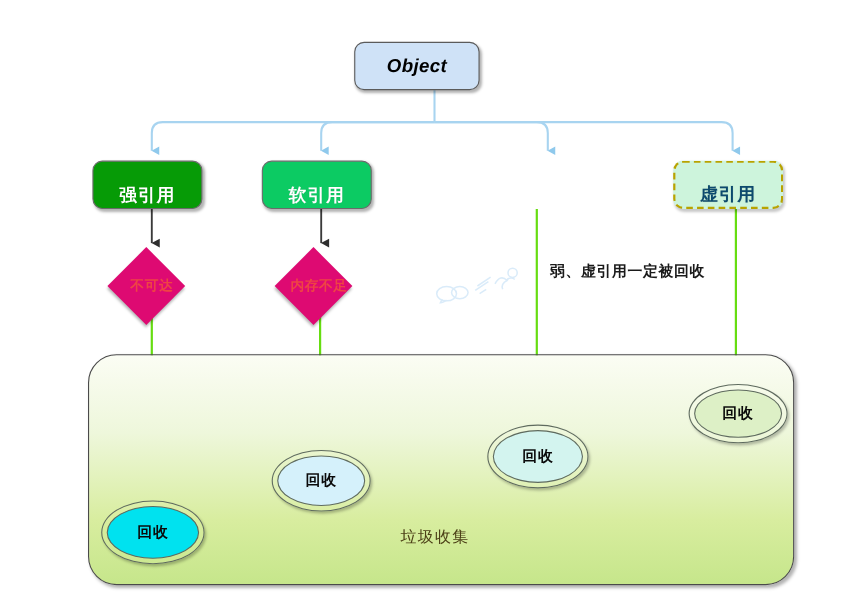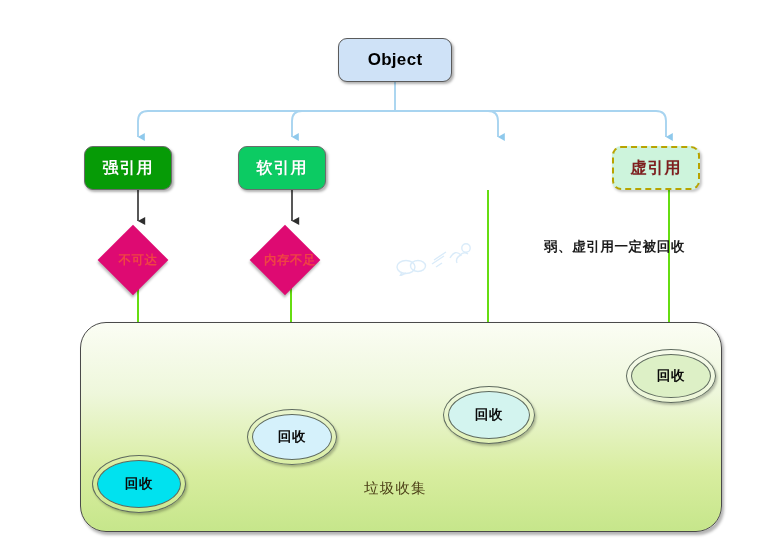--- a/index.html
+++ b/index.html
@@ -9,52 +9,54 @@
     font-family:"Liberation Sans","DejaVu Sans",sans-serif;
     overflow:hidden;
   }
   #stage{position:relative;width:780px;height:551px;}
   #wires{position:absolute;left:0;top:0;width:780px;height:551px;}
 
   .node{position:absolute;box-sizing:border-box;display:flex;align-items:center;justify-content:center;}
 
   
   .root-box{
-    left:338px;top:38px;width:114px;height:44px;
+    left:322px;top:38px;width:114px;height:44px;
     background:#cfe2f7;
     border:1.6px solid #5b5b5b;
     border-radius:9px;
     box-shadow:1.5px 2px 2.5px rgba(0,0,0,.30);
+    font-style:italic;
   }
   .root-box .lbl{
     font-size:17px;font-weight:bold;color:#000000;
     letter-spacing:.3px;
   }
 
   
   .ref-box{
-    width:88px;height:44px;top:146px;
+    width:100px;height:44px;top:146px;
     border-radius:9px;
     box-shadow:1.5px 2px 2.5px rgba(0,0,0,.30);
+    align-items:flex-end;
   }
   .ref-box .lbl{
     font-size:16px;font-weight:bold;color:#ffffff;
     font-family:"DejaVu Sans",sans-serif;
     letter-spacing:1px;
     text-shadow:0 0 1px rgba(0,0,0,.18);
   }
   #ref-strong{left:84px;background:#069b06;border:1.4px solid #6b6b6b;}
   #ref-soft  {left:238px;background:#0ccb63;border:1.4px solid #6b6b6b;}
   #ref-weak  {left:434px;background:#96f58e;border:1.4px solid #6b6b6b;}
   #ref-phantom{
     left:612px;background:#cdf4dc;
     border:2.2px dashed #b8a300;
     box-shadow:1.5px 2px 2.5px rgba(0,0,0,.22);
   }
-  #ref-phantom .lbl{color:#7f1d1d;}
+  #ref-phantom .lbl{color:#0c4a6e;}
 
   
   .diamond-wrap{position:absolute;width:88px;height:70px;}
   #dia-unreach{left:94px;top:225px;}
   #dia-oom{left:246px;top:225px;}
   .diamond{
     position:absolute;left:14px;top:10px;
     width:50px;height:50px;
     background:#de0a72;
     transform:rotate(45deg);
@@ -67,21 +69,21 @@
     font-family:"DejaVu Sans",sans-serif;
     letter-spacing:.5px;
     pointer-events:none;
   }
 
   
   #note-collect{
     position:absolute;left:500px;top:238px;
     font-size:13.5px;font-weight:bold;color:#1a1a1a;
     font-family:"DejaVu Sans",sans-serif;
-    letter-spacing:.6px;white-space:nowrap;margin-left:44px;
+    letter-spacing:.6px;white-space:nowrap;
   }
 
   
   #gc-box{
     position:absolute;left:80px;top:322px;width:640px;height:208px;
     border:1.4px solid #4a4a4a;
     border-radius:26px;
     background:linear-gradient(180deg,#fbfdf4 0%,#eef7db 34%,#d8ed9f 72%,#c6e68b 100%);
     box-shadow:2px 2.5px 3px rgba(0,0,0,.30);
   }

